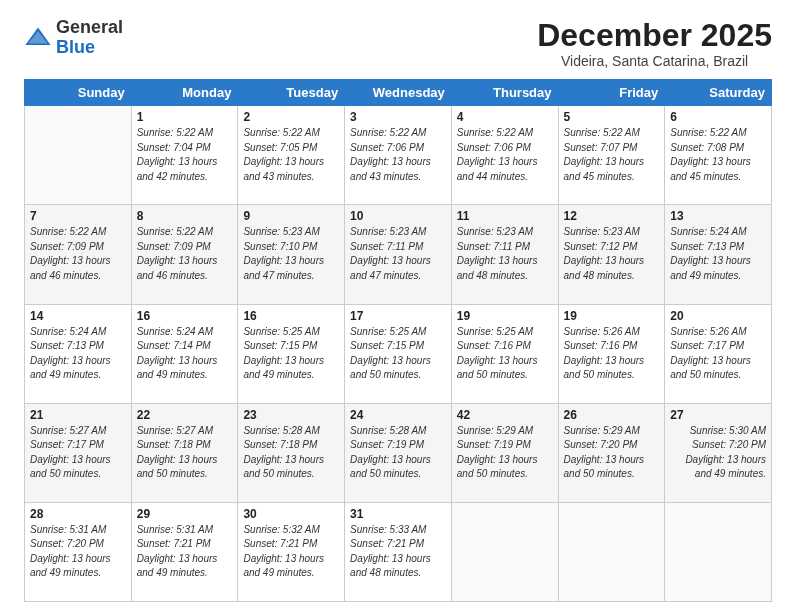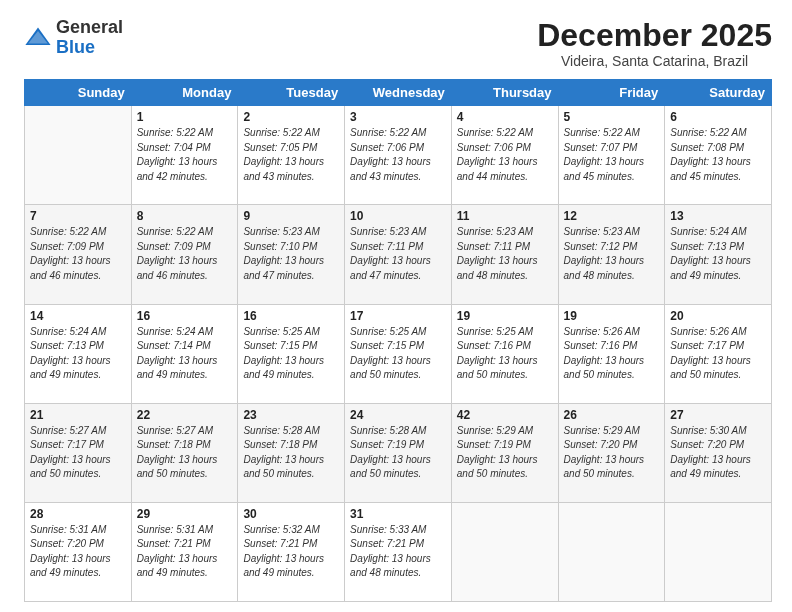--- a/index.html
+++ b/index.html
@@ -315,21 +315,21 @@
           </td>
           <td>
             <div class="day-num">26</div>
             <div class="day-info" style="white-space: pre-line;">Sunrise: 5:29 AM
 Sunset: 7:20 PM
 Daylight: 13 hours
 and 50 minutes.</div>
           </td>
           <td>
             <div class="day-num">27</div>
-            <div class="day-info" style="white-space: pre-line;">Sunrise: 5:30 AM
+            <div class="day-info" style="white-space: pre-line; text-align: right;">Sunrise: 5:30 AM
 Sunset: 7:20 PM
 Daylight: 13 hours
 and 49 minutes.</div>
           </td>
         </tr>
         <tr>
           <td>
             <div class="day-num">28</div>
             <div class="day-info" style="white-space: pre-line;">Sunrise: 5:31 AM
 Sunset: 7:20 PM

